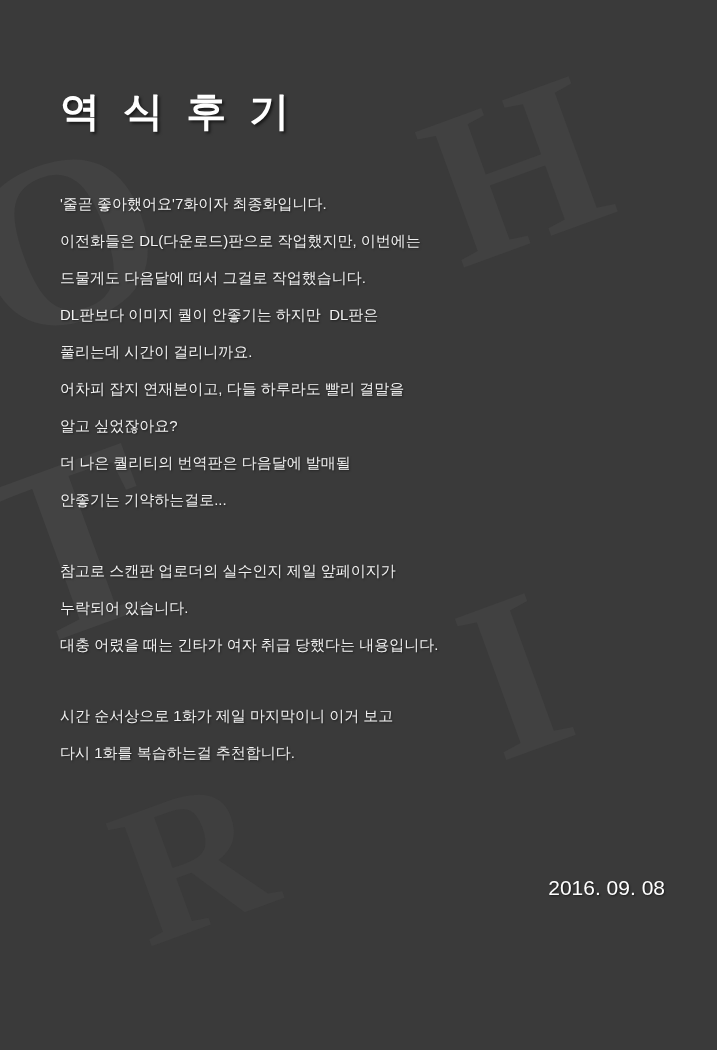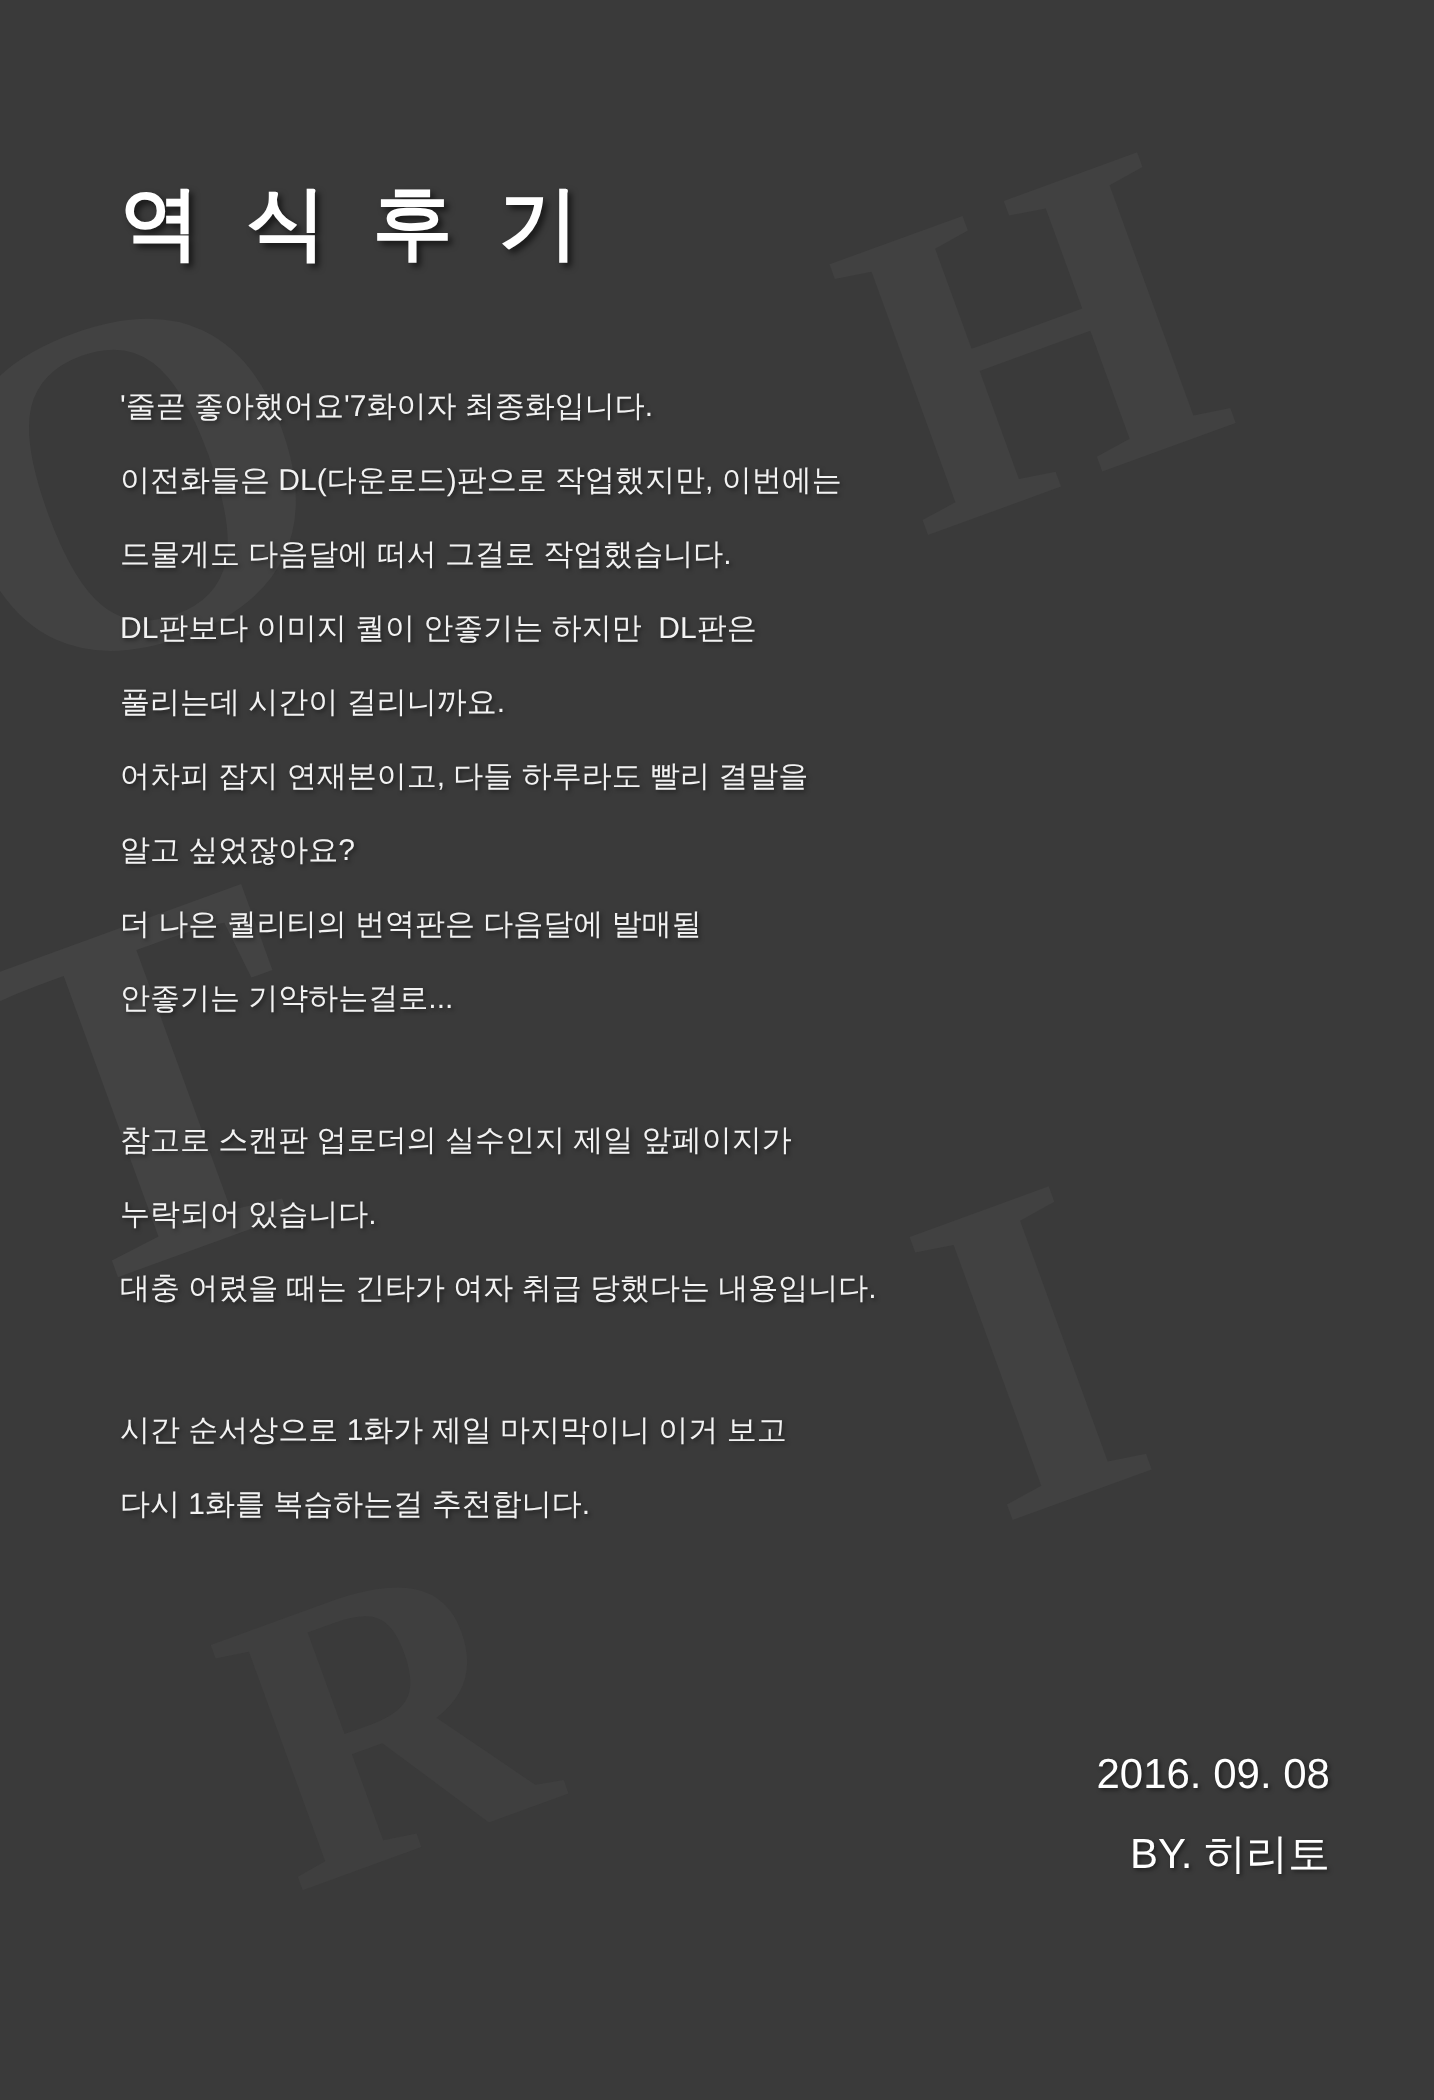--- a/index.html
+++ b/index.html
@@ -119,17 +119,16 @@
 
       <div class="para">
         <span class="line">시간 순서상으로 1화가 제일 마지막이니 이거 보고</span>
         <span class="line">다시 1화를 복습하는걸 추천합니다.</span>
       </div>
 
     </div>
 
     <div class="signature">
       <span class="sig-line">2016. 09. 08</span>
-      <span class="sig-line">BY. 히리토</span>
     </div>
 
   </div>
 </div>
 
 </body></html>

